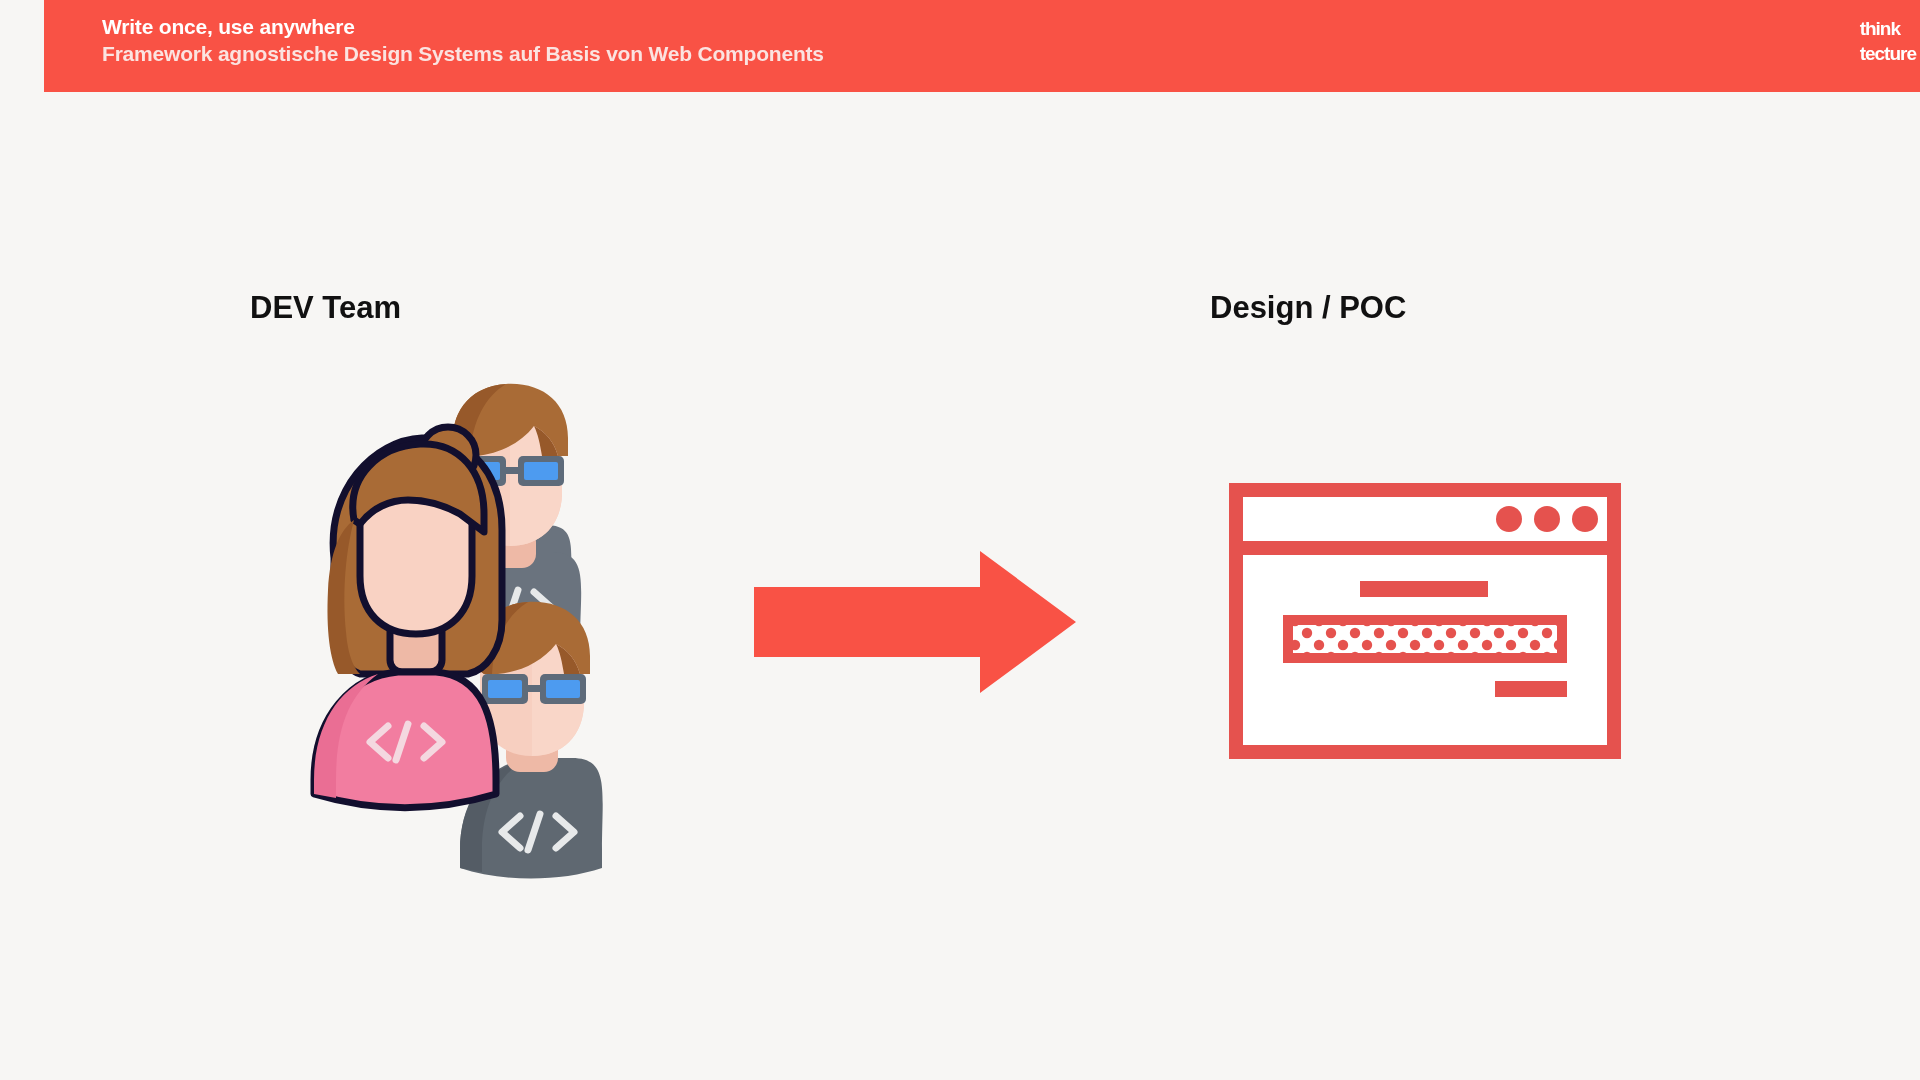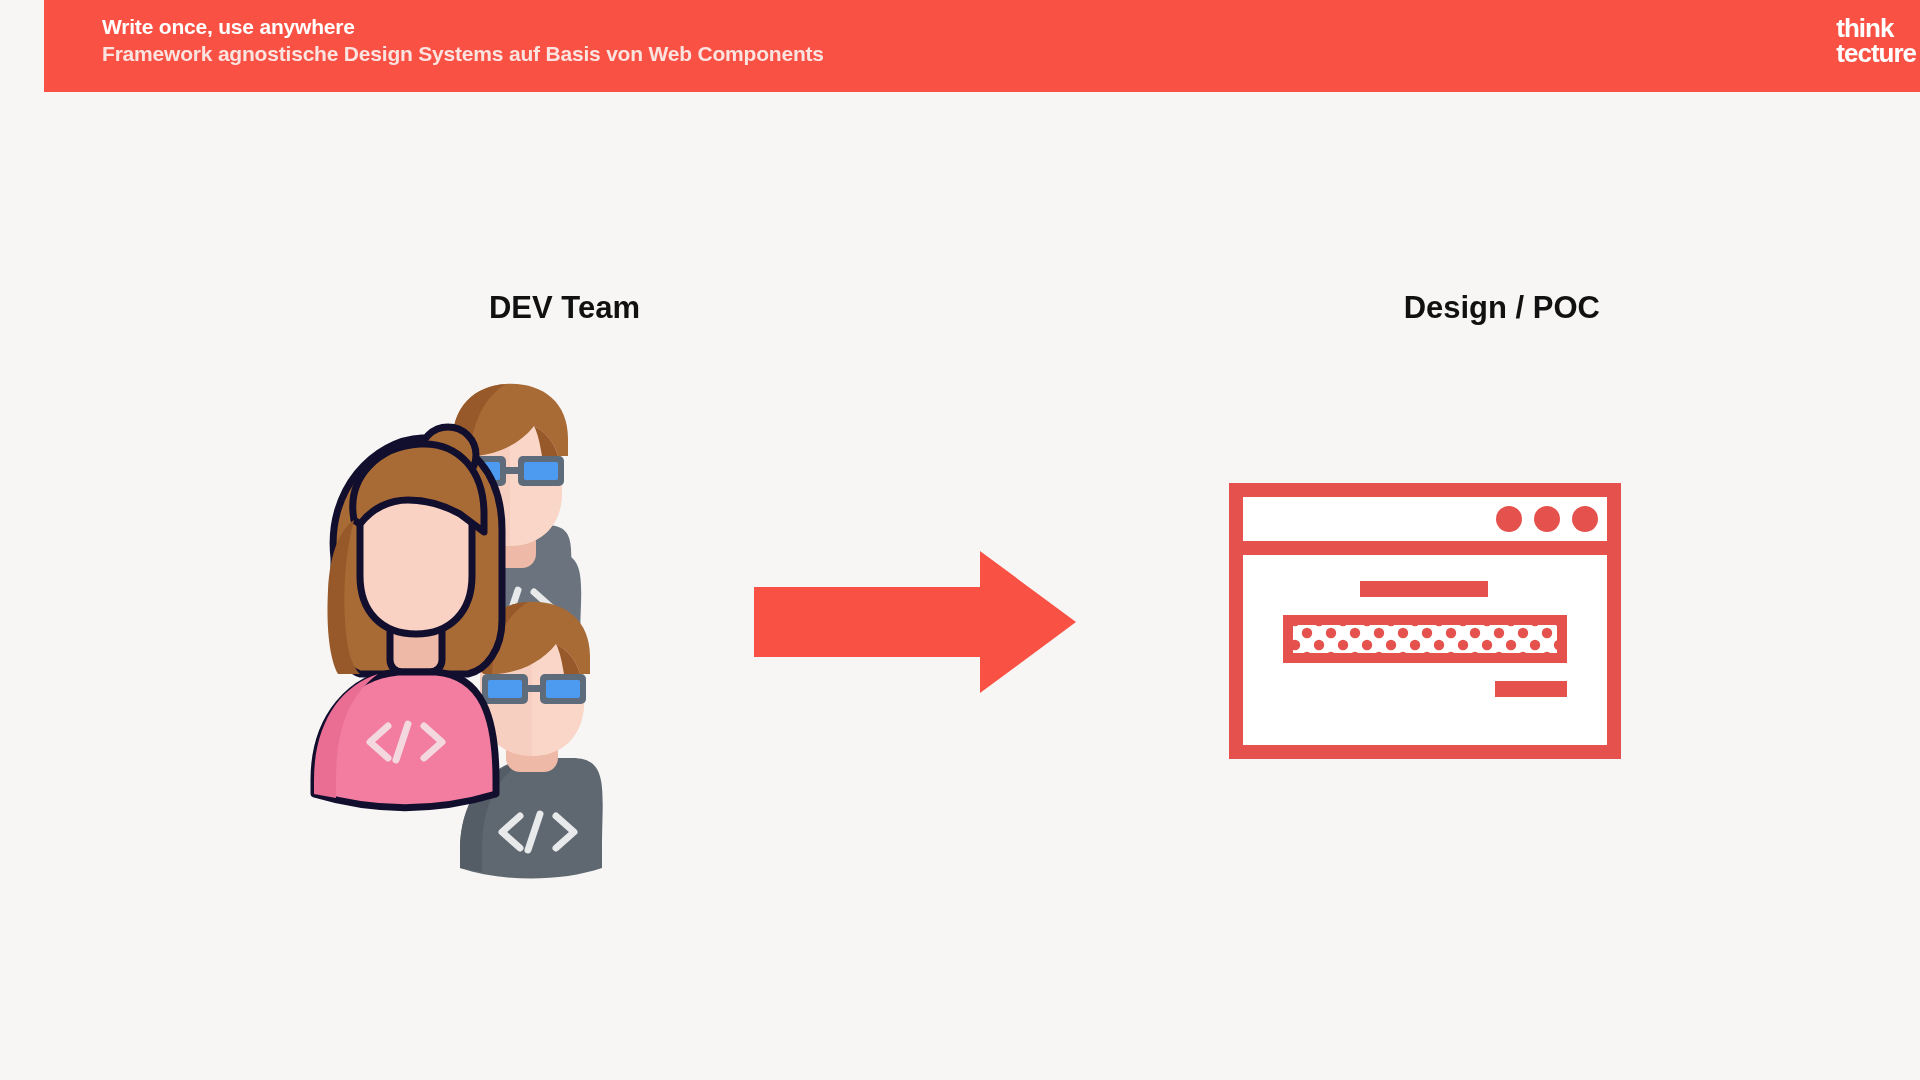--- a/index.html
+++ b/index.html
@@ -30,31 +30,31 @@
     white-space:nowrap;
   }
   #header-subtitle {
     font-size:21px; font-weight:bold; color:#fbe3e0;
     letter-spacing:-0.2px; line-height:28px;
     white-space:nowrap;
   }
   #logo {
     position:absolute; right:48px; top:16px;
     text-align:left; color:#ffffff;
-    font-weight:bold; font-size:26px;
+    font-weight:bold; font-size:19px;
     line-height:25px; letter-spacing:-1px;
   }
   #logo .logo-line { display:block; }
 
   
   .col-heading {
     position:absolute;
     font-size:31px; font-weight:bold; color:#111111;
     letter-spacing:0px; white-space:nowrap;
-    text-align:right;
+    text-align:left;
   }
   #heading-dev    { left:250px;  top:290px; width:390px; }
   #heading-prod   { left:1210px; top:290px; width:390px; }
 
   
   #people {
     position:absolute; left:290px; top:380px;
     width:370px; height:510px;
   }
   #people svg { display:block; width:370px; height:510px; }

